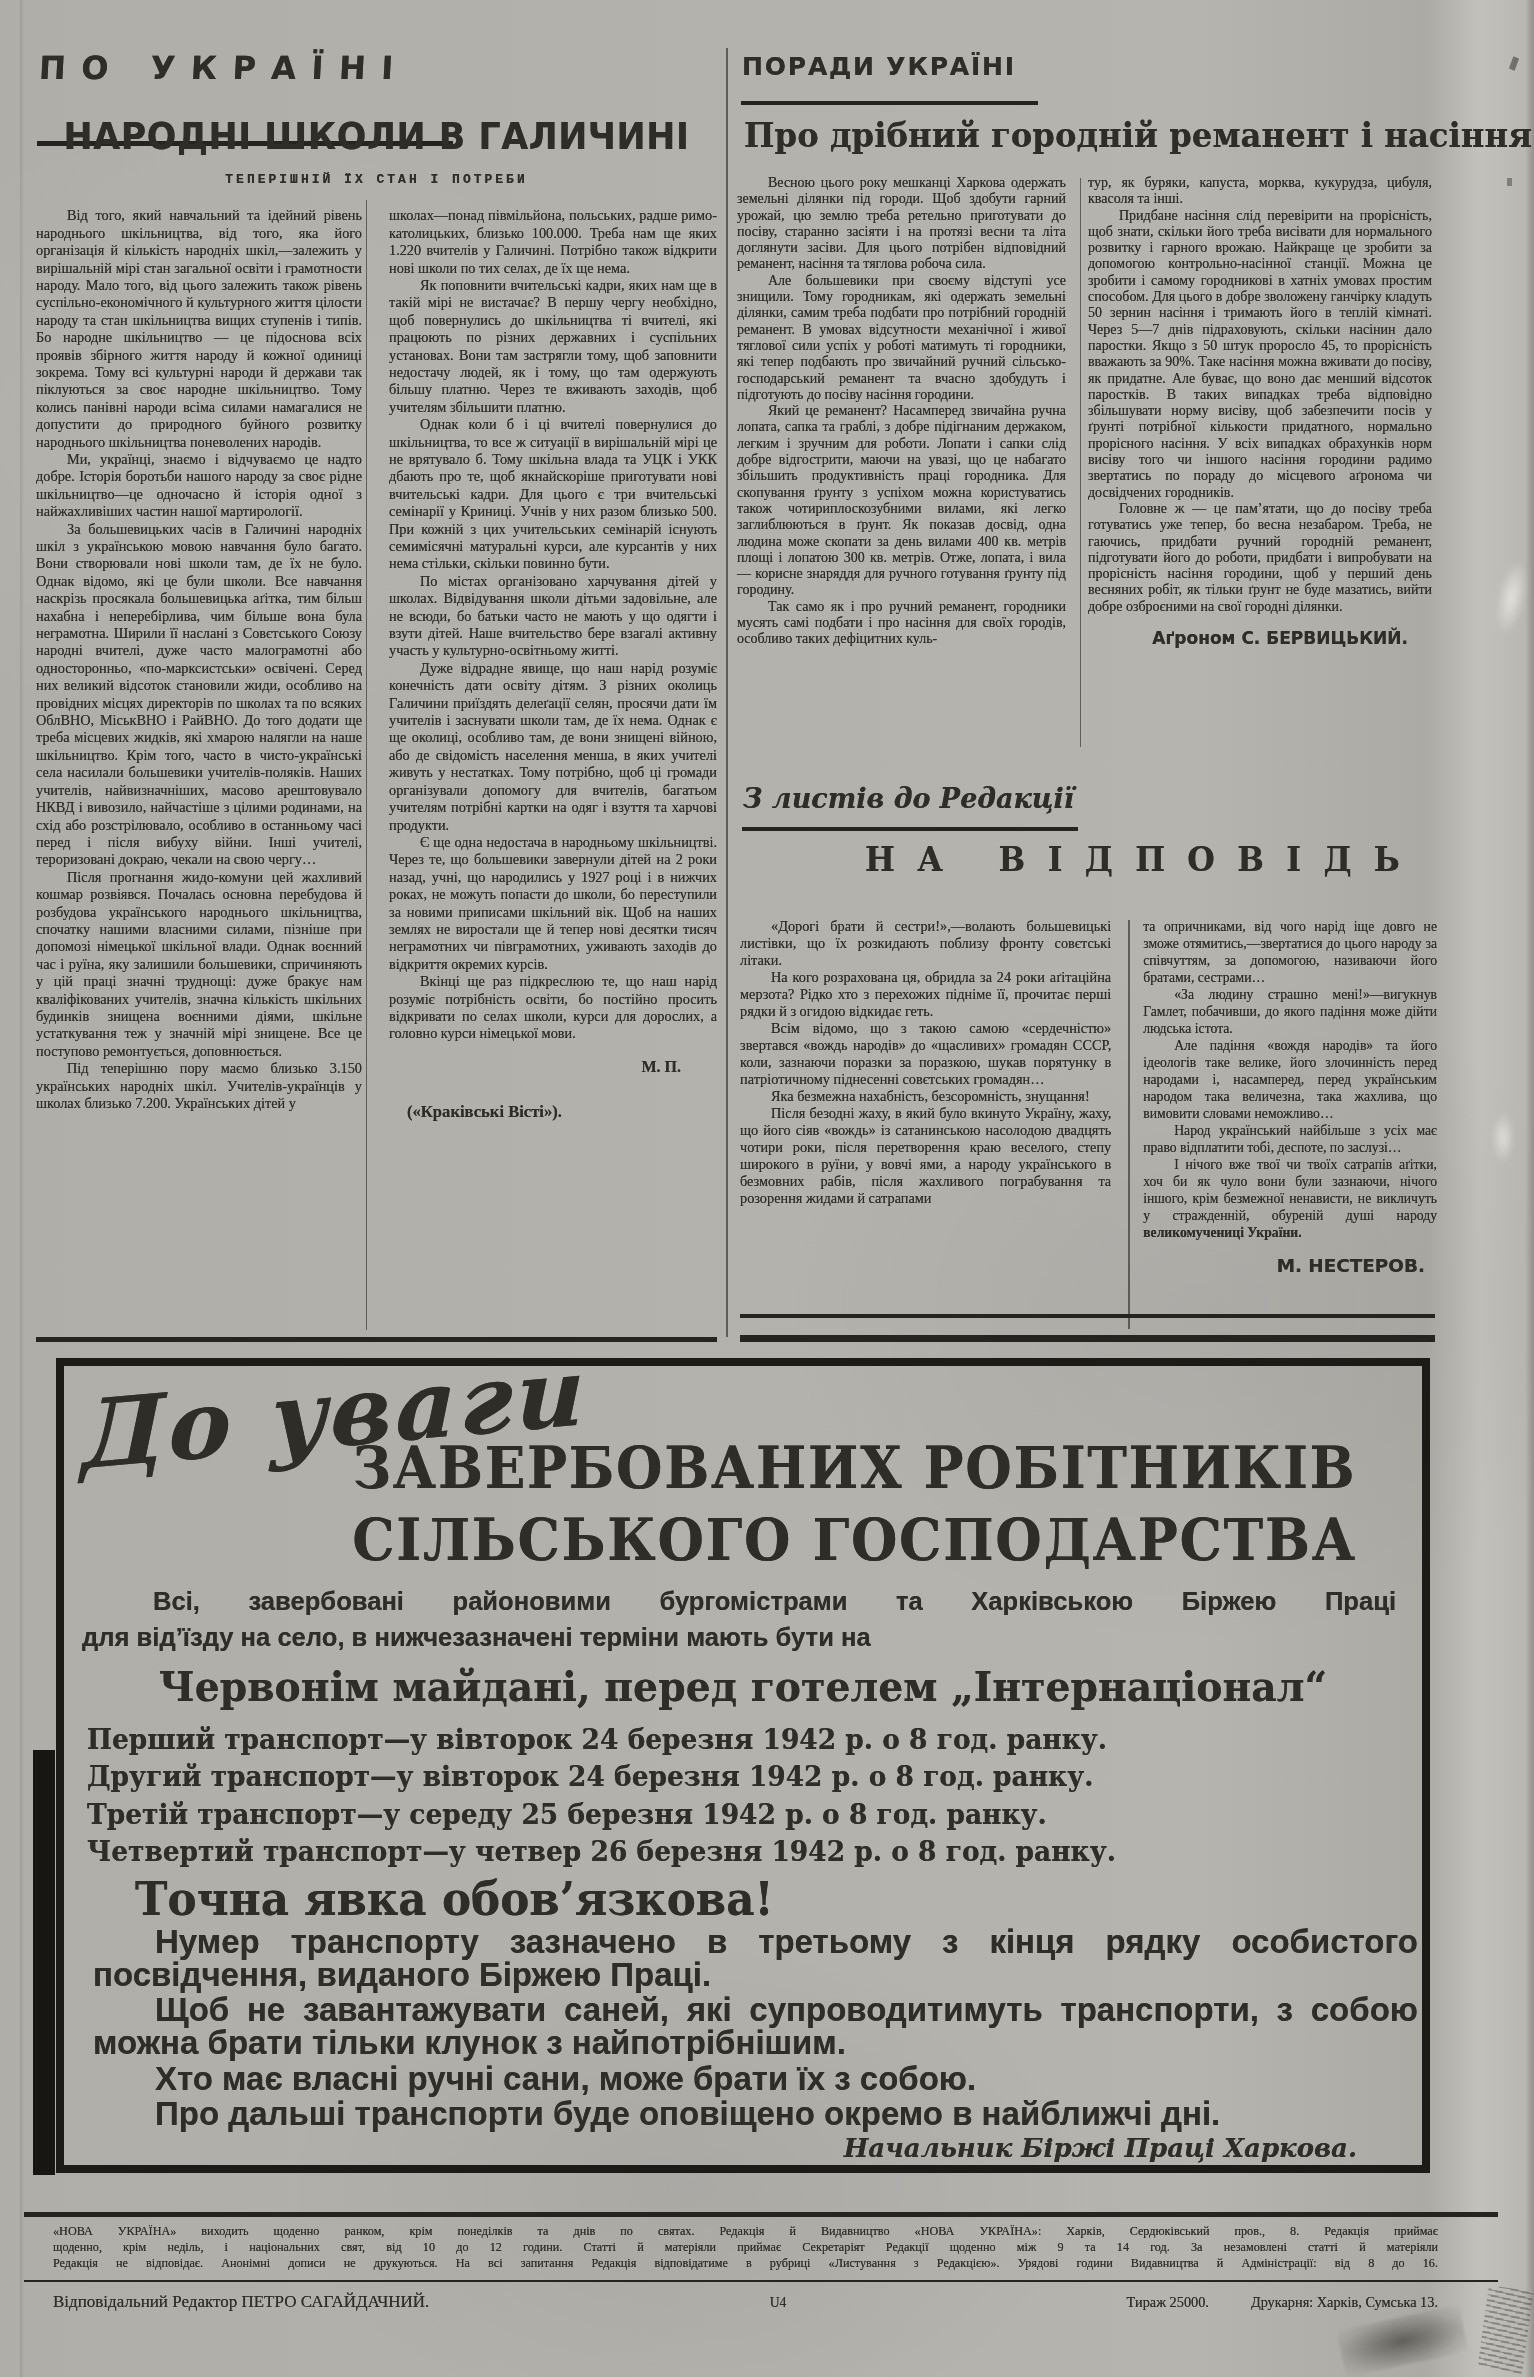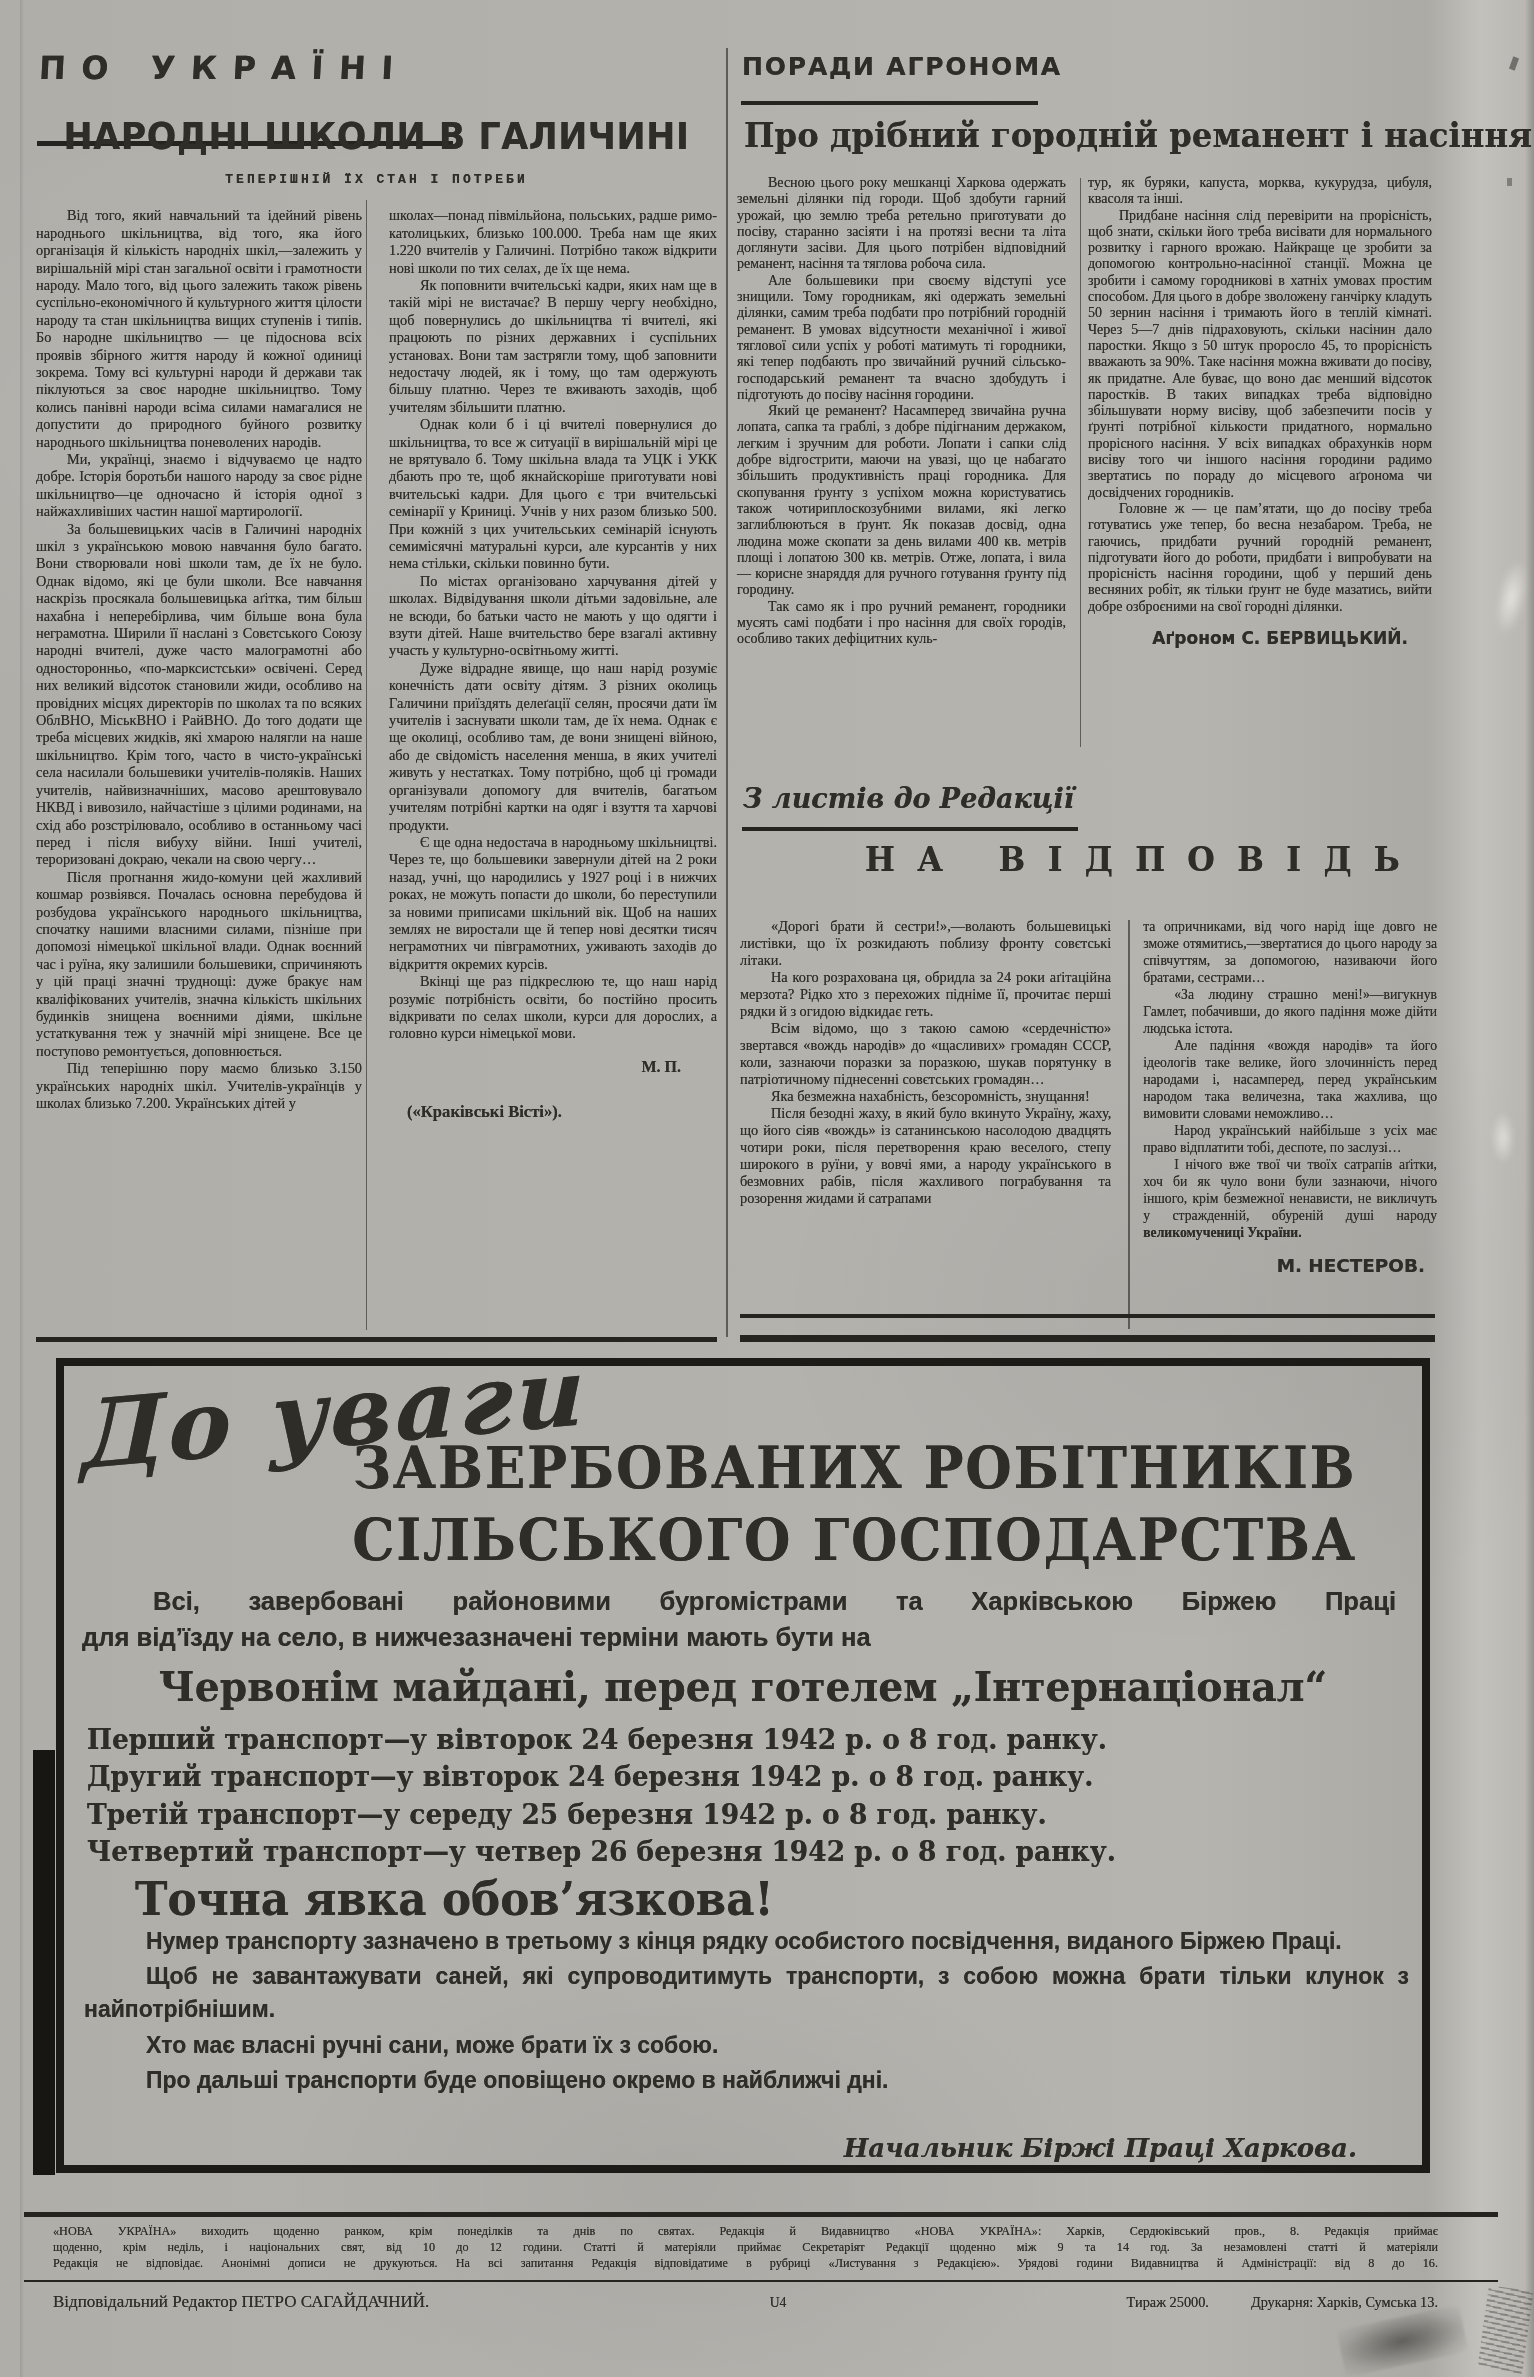--- a/index.html
+++ b/index.html
@@ -72,22 +72,22 @@
     font-weight:bold;font-size:25.6px;text-indent:71px;text-align:justify;text-align-last:justify;}
   .intro2{position:absolute;left:18px;top:257px;width:1010px;font-family:"Liberation Sans",sans-serif;
     font-weight:bold;font-size:25.6px;}
   .loc{position:absolute;left:0;top:297px;width:100%;text-align:center;font-family:"DejaVu Serif",serif;
     font-weight:bold;font-size:41px;transform:scaleX(.96);white-space:nowrap;}
   .transport{position:absolute;left:22.6px;font-family:"DejaVu Serif",serif;font-weight:bold;
     font-size:27px;transform:scaleX(.98);transform-origin:left;white-space:nowrap;}
   .tr0{top:358px;} .tr1{top:395px;} .tr2{top:433px;} .tr3{top:470px;}
   .emph{position:absolute;left:71px;top:506px;font-family:"DejaVu Serif",serif;font-weight:bold;
     font-size:46px;transform:scaleX(.95);transform-origin:left;white-space:nowrap;}
-  .notes{position:absolute;left:20px;top:559px;width:1325px;font-family:"Liberation Sans",sans-serif;
-    font-weight:bold;font-size:23px;line-height:33px;}
+  .notes{position:absolute;left:29px;top:559px;width:1325px;font-family:"Liberation Sans",sans-serif;
+    font-weight:bold;font-size:33px;line-height:33px;}
   .notes p{margin:0 0 2.4px 0;text-indent:62px;text-align:justify;}
   .box-sig{position:absolute;right:65px;top:767px;font-family:"DejaVu Serif",serif;
     font-style:italic;font-weight:bold;font-size:26px;}
 
   
   .imprint{left:53px;top:2223px;width:1385px;font-size:12.2px;line-height:16px;}
   .imprint div{text-align:justify;text-align-last:justify;}
   .colophon{left:53px;top:2292px;width:1385px;display:flex;justify-content:space-between;
     align-items:baseline;}
   .editor{font-weight:normal;font-size:17px;}
@@ -148,21 +148,21 @@
         <p class="bp">По містах організовано харчування дітей у школах. Відвідування школи дітьми задовільне, але не всюди, бо батьки часто не мають у що одягти і взути дітей. Наше вчительство бере взагалі активну участь у культурно-освітньому житті.</p>
         <p class="bp">Дуже відрадне явище, що наш нарід розуміє конечність дати освіту дітям. З різних околиць Галичини приїздять делеґації селян, просячи дати їм учителів і заснувати школи там, де їх нема. Однак є ще околиці, особливо там, де вони знищені війною, або де свідомість населення менша, в яких учителі живуть у нестатках. Тому потрібно, щоб ці громади організували допомогу для вчителів, багатьом учителям потрібні картки на одяг і взуття та харчові продукти.</p>
         <p class="bp">Є ще одна недостача в народньому шкільництві. Через те, що большевики завернули дітей на 2 роки назад, учні, що народились у 1927 році і в нижчих роках, не можуть попасти до школи, бо переступили за новими приписами шкільний вік. Щоб на наших землях не виростали ще й тепер нові десятки тисяч неграмотних чи півграмотних, уживають заходів до відкриття окремих курсів.</p>
         <p class="bp">Вкінці ще раз підкреслюю те, що наш нарід розуміє потрібність освіти, бо постійно просить відкривати по селах школи, курси для дорослих, а головно курси німецької мови.</p>
         <div class="sig-line">М. П.</div>
         <div class="source-line">(«Краківські Вісті»).</div>
       </div>
     </div>
   </div>
 
-  <div class="abs kicker-right">ПОРАДИ АГРОНОМА</div>
+  <div class="abs kicker-right">ПОРАДИ УКРАЇНІ</div>
   <div class="rule" style="left:741px;top:101px;width:297px;height:4.2px;"></div>
 
   <div class="abs agro">
     <h1>Про дрібний городній реманент і насіння</h1>
     <div class="cols">
       <div class="acol1">
         <p class="bp">Весною цього року мешканці Харкова одержать земельні ділянки під городи. Щоб здобути гарний урожай, цю землю треба ретельно приготувати до посіву, старанно засіяти і на протязі весни та літа доглянути засіви. Для цього потрібен відповідний реманент, насіння та тяглова робоча сила.</p>
         <p class="bp">Але большевики при своєму відступі усе знищили. Тому городникам, які одержать земельні ділянки, самим треба подбати про потрібний городній реманент. В умовах відсутности механічної і живої тяглової сили успіх у роботі матимуть ті городники, які тепер подбають про звичайний ручний сільсько-господарський реманент та вчасно здобудуть і підготують до посіву насіння городини.</p>
         <p class="bp">Який це реманент? Насамперед звичайна ручна лопата, сапка та граблі, з добре підігнаним держаком, легким і зручним для роботи. Лопати і сапки слід добре відгострити, маючи на увазі, що це набагато збільшить продуктивність праці городника. Для скопування ґрунту з успіхом можна користуватись також чотириплоскозубними вилами, які легко заглиблюються в ґрунт. Як показав досвід, одна людина може скопати за день вилами 400 кв. метрів площі і лопатою 300 кв. метрів. Отже, лопата, і вила — корисне знаряддя для ручного готування ґрунту під городину.</p>
         <p class="bp">Так само як і про ручний реманент, городники мусять самі подбати і про насіння для своїх городів, особливо таких дефіцитних куль-</p>

